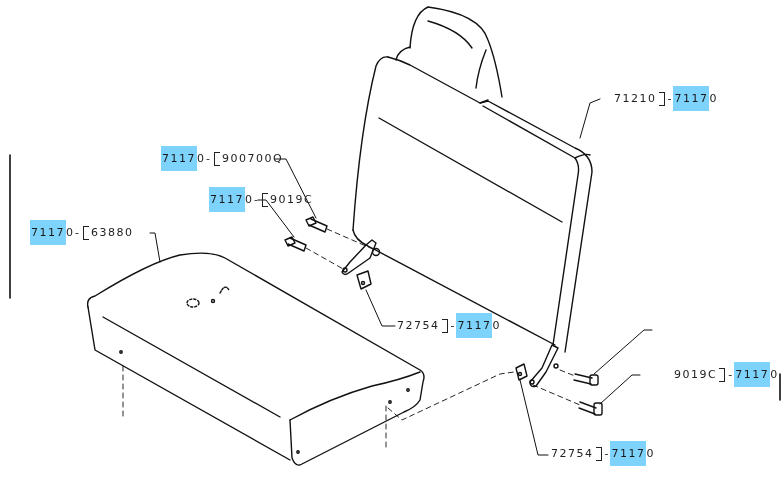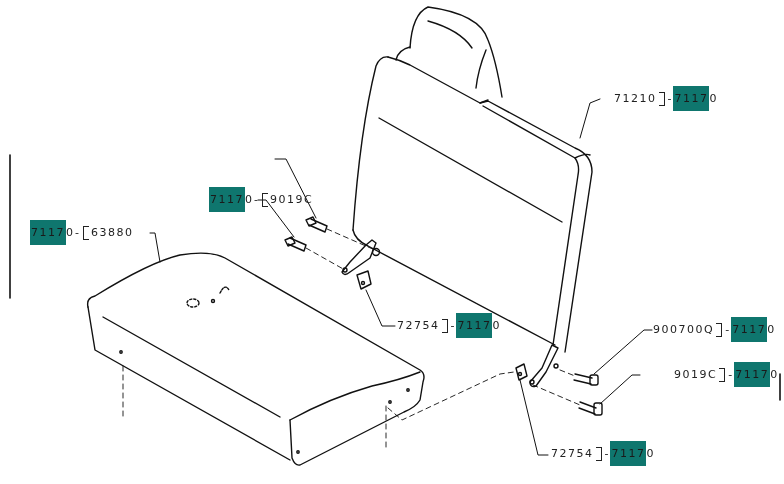--- a/index.html
+++ b/index.html
@@ -1,19 +1,19 @@
 <!DOCTYPE html>
 <html><head>
   <meta charset="utf-8">
   <style>
     html, body { margin: 0; padding: 0; background: #ffffff; }
     #canvas { position: relative; width: 784px; height: 484px; overflow: hidden; background: #fff; font-family: "DejaVu Sans", sans-serif; }
     svg.drawing { position: absolute; left: 0; top: 0; }
     .lbl { position: absolute; font-size: 11px; color: #222; white-space: nowrap; letter-spacing: 1px; line-height: 14px; }
-    .hl { background: #0f766e; color: #1a1a1a; padding: 6px 1px; letter-spacing: 1.5px; }
+    .hl { background: #7dd3fc; color: #1a1a1a; padding: 6px 1px; letter-spacing: 1.5px; }
     .part { letter-spacing: 1.5px; }
     .brk { display: inline-block; width: 5px; height: 12px; border: 1px solid #222; vertical-align: middle; margin: 0 2px; }
     .brk.left { border-right: none; }
     .brk.right { border-left: none; }
     .dash { margin: 0 1px; }
   </style>
 </head>
 <body>
 
 <div id="canvas">
@@ -102,36 +102,36 @@
 
       <path d="M10 155 L10 298" stroke-width="1.6"></path>
       <path d="M780 374 L780 400" stroke-width="1.6"></path>
     </g>
   </svg>
 
   <div class="lbl" style="left:614px;top:92px;">
     <span class="part">71210</span><span class="brk right"></span><span class="dash">-</span><span class="hl">7117</span><span>0</span>
   </div>
 
+  <div class="lbl" style="left:161px;top:152px;">
+    <span class="hl">7117</span><span>0</span><span class="dash">-</span><span class="brk left"></span><span class="part">900700Q</span>
+  </div>
 
   <div class="lbl" style="left:161px;top:193px;margin-left:48px;">
     <span class="hl">7117</span><span>0</span><span class="dash">-</span><span class="brk left"></span><span class="part">9019C</span>
   </div>
 
   <div class="lbl" style="left:30px;top:226px;">
     <span class="hl">7117</span><span>0</span><span class="dash">-</span><span class="brk left"></span><span class="part">63880</span>
   </div>
 
   <div class="lbl" style="left:397px;top:319px;">
     <span class="part">72754</span><span class="brk right"></span><span class="dash">-</span><span class="hl">7117</span><span>0</span>
   </div>
 
-  <div class="lbl" style="left:653px;top:323px;">
-    <span class="part">900700Q</span><span class="brk right"></span><span class="dash">-</span><span class="hl">7117</span><span>0</span>
-  </div>
 
   <div class="lbl" style="left:674px;top:368px;">
     <span class="part">9019C</span><span class="brk right"></span><span class="dash">-</span><span class="hl">7117</span><span>0</span>
   </div>
 
   <div class="lbl" style="left:551px;top:447px;">
     <span class="part">72754</span><span class="brk right"></span><span class="dash">-</span><span class="hl">7117</span><span>0</span>
   </div>
 
 </div>

